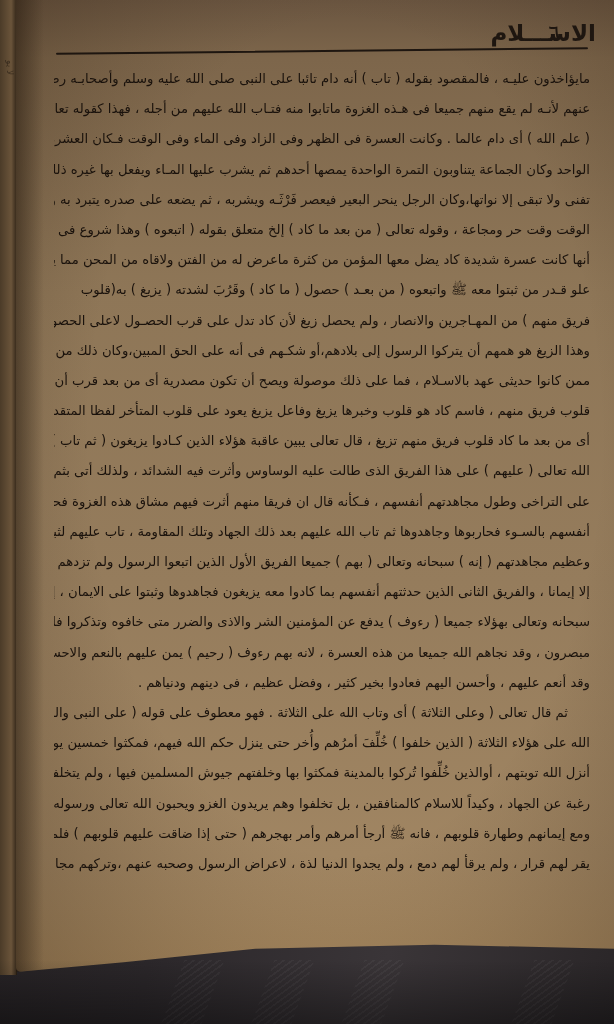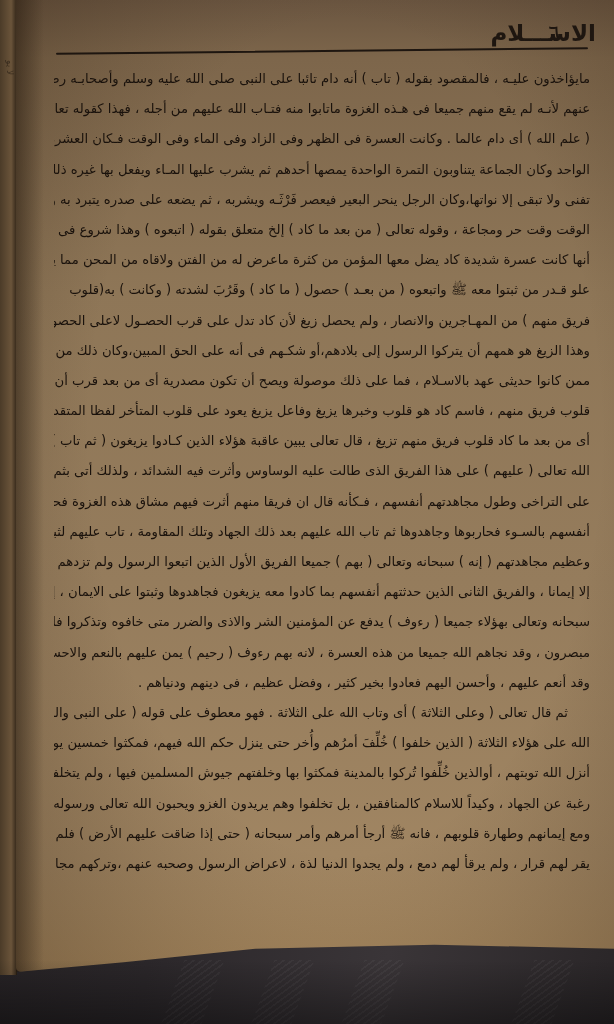--- a/index.html
+++ b/index.html
@@ -160,37 +160,37 @@
     <div class="header-rule"></div>
 
     <div class="body-text">
       <span class="line">مايؤاخذون عليـه ، فالمقصود بقوله ( تاب ) أنه دام تائبا على النبى صلى الله عليه وسلم وأصحابـه رضى الله</span>
       <span class="line">عنهم لأنـه لم يقع منهم جميعا فى هـذه الغزوة ماتابوا منه فتـاب الله عليهم من أجله ، فهذا كقوله تعالى</span>
       <span class="line">( علم الله ) أى دام عالما . وكانت العسرة فى الظهر وفى الزاد وفى الماء وفى الوقت فـكان العشرة يعتقبون البعير</span>
       <span class="line">الواحد وكان الجماعة يتناوبون التمرة الواحدة يمصها أحدهم ثم يشرب عليها المـاء ويفعل بها غيره ذلك حتى</span>
       <span class="line">تفنى ولا تبقى إلا نواتها،وكان الرجل ينحر البعير فيعصر فَرْثَـه ويشربه ، ثم يضعه على صدره يتبرد به وكان</span>
       <span class="line">الوقت وقت حر ومجاعة ، وقوله تعالى ( من بعد ما كاد ) إلخ متعلق بقوله ( اتبعوه ) وهذا شروع فى بيان</span>
       <span class="line">أنها كانت عسرة شديدة كاد يضل معها المؤمن من كثرة ماعرض له من الفتن ولاقاه من المحن مما يدل على</span>
-      <span class="line">علو قـدر من ثبتوا معه ﷺ واتبعوه ( من بعـد ) حصول ( ما كاد ) وقَرُبَ لشدته ( وكانت ) به(قلوب</span>
+      <span class="line">علو قـدر من ثبتوا معه ﷺ واتبعوه ( من بعـد ) حصول ( ما كاد ) وقَرُبَ لشدته ( يزيغ ) به(قلوب</span>
       <span class="line">فريق منهم ) من المهـاجرين والانصار ، ولم يحصل زيغ لأن كاد تدل على قرب الحصـول لاعلى الحصول</span>
       <span class="line">وهذا الزيغ هو همهم أن يتركوا الرسول إلى بلادهم،أو شكـهم فى أنه على الحق المبين،وكان ذلك من ضعفائهم</span>
       <span class="line">ممن كانوا حديثى عهد بالاسـلام ، فما على ذلك موصولة ويصح أن تكون مصدرية أى من بعد قرب أن يزيغ</span>
       <span class="line">قلوب فريق منهم ، فاسم كاد هو قلوب وخبرها يزيغ وفاعل يزيغ يعود على قلوب المتأخر لفظا المتقدم رتبة</span>
       <span class="line">أى من بعد ما كاد قلوب فريق منهم تزيغ ، قال تعالى يبين عاقبة هؤلاء الذين كـادوا يزيغون ( ثم تاب )</span>
       <span class="line">الله تعالى ( عليهم ) على هذا الفريق الذى طالت عليه الوساوس وأثرت فيه الشدائد ، ولذلك أتى بثم الدالة</span>
       <span class="line">على التراخى وطول مجاهدتهم أنفسهم ، فـكأنه قال ان فريقا منهم أثرت فيهم مشاق هذه الغزوة فحدثتهم</span>
       <span class="line">أنفسهم بالسـوء فحاربوها وجاهدوها ثم تاب الله عليهم بعد ذلك الجهاد وتلك المقاومة ، تاب عليهم لثباتهم</span>
       <span class="line">وعظيم مجاهدتهم ( إنه ) سبحانه وتعالى ( بهم ) جميعا الفريق الأول الذين اتبعوا الرسول ولم تزدهم الشدائد</span>
       <span class="line">إلا إيمانا ، والفريق الثانى الذين حدثتهم أنفسهم بما كادوا معه يزيغون فجاهدوها وثبتوا على الايمان ، إنه</span>
       <span class="line">سبحانه وتعالى بهؤلاء جميعا ( رءوف ) يدفع عن المؤمنين الشر والاذى والضرر متى خافوه وتذكروا فاذاهم</span>
       <span class="line">مبصرون ، وقد نجاهم الله جميعا من هذه العسرة ، لانه بهم رءوف ( رحيم ) يمن عليهم بالنعم والاحسـان</span>
       <span class="line short">وقد أنعم عليهم ، وأحسن اليهم فعادوا بخير كثير ، وفضل عظيم ، فى دينهم ودنياهم .</span>
       <span class="line indent">ثم قال تعالى ( وعلى الثلاثة ) أى وتاب الله على الثلاثة . فهو معطوف على قوله ( على النبى والمهاجرين</span>
       <span class="line">الله على هؤلاء الثلاثة ( الذين خلفوا ) خُلِّفَ أمرُهم وأُخر حتى ينزل حكم الله فيهم، فمكثوا خمسين يوما ثم</span>
       <span class="line">أنزل الله توبتهم ، أوالذين خُلِّفوا تُركوا بالمدينة فمكثوا بها وخلفتهم جيوش المسلمين فيها ، ولم يتخلفوا</span>
       <span class="line">رغبة عن الجهاد ، وكيداً للاسلام كالمنافقين ، بل تخلفوا وهم يريدون الغزو ويحبون الله تعالى ورسوله ﷺ ،</span>
-      <span class="line">ومع إيمانهم وطهارة قلوبهم ، فانه ﷺ أرجأ أمرهم وأمر سبحانه ( حتى إذا ضاقت عليهم الأرض ) فلم</span>
+      <span class="line">ومع إيمانهم وطهارة قلوبهم ، فانه ﷺ أرجأ أمرهم وأمر بهجرهم ( حتى إذا ضاقت عليهم قلوبهم ) فلم</span>
       <span class="line">يقر لهم قرار ، ولم يرقأ لهم دمع ، ولم يجدوا الدنيا لذة ، لاعراض الرسول وصحبه عنهم ،وتركهم مجالستهم</span>
     </div>
   </div>
 
   <div class="shadow-bottom"></div>
 </div>
 
 </body></html>

